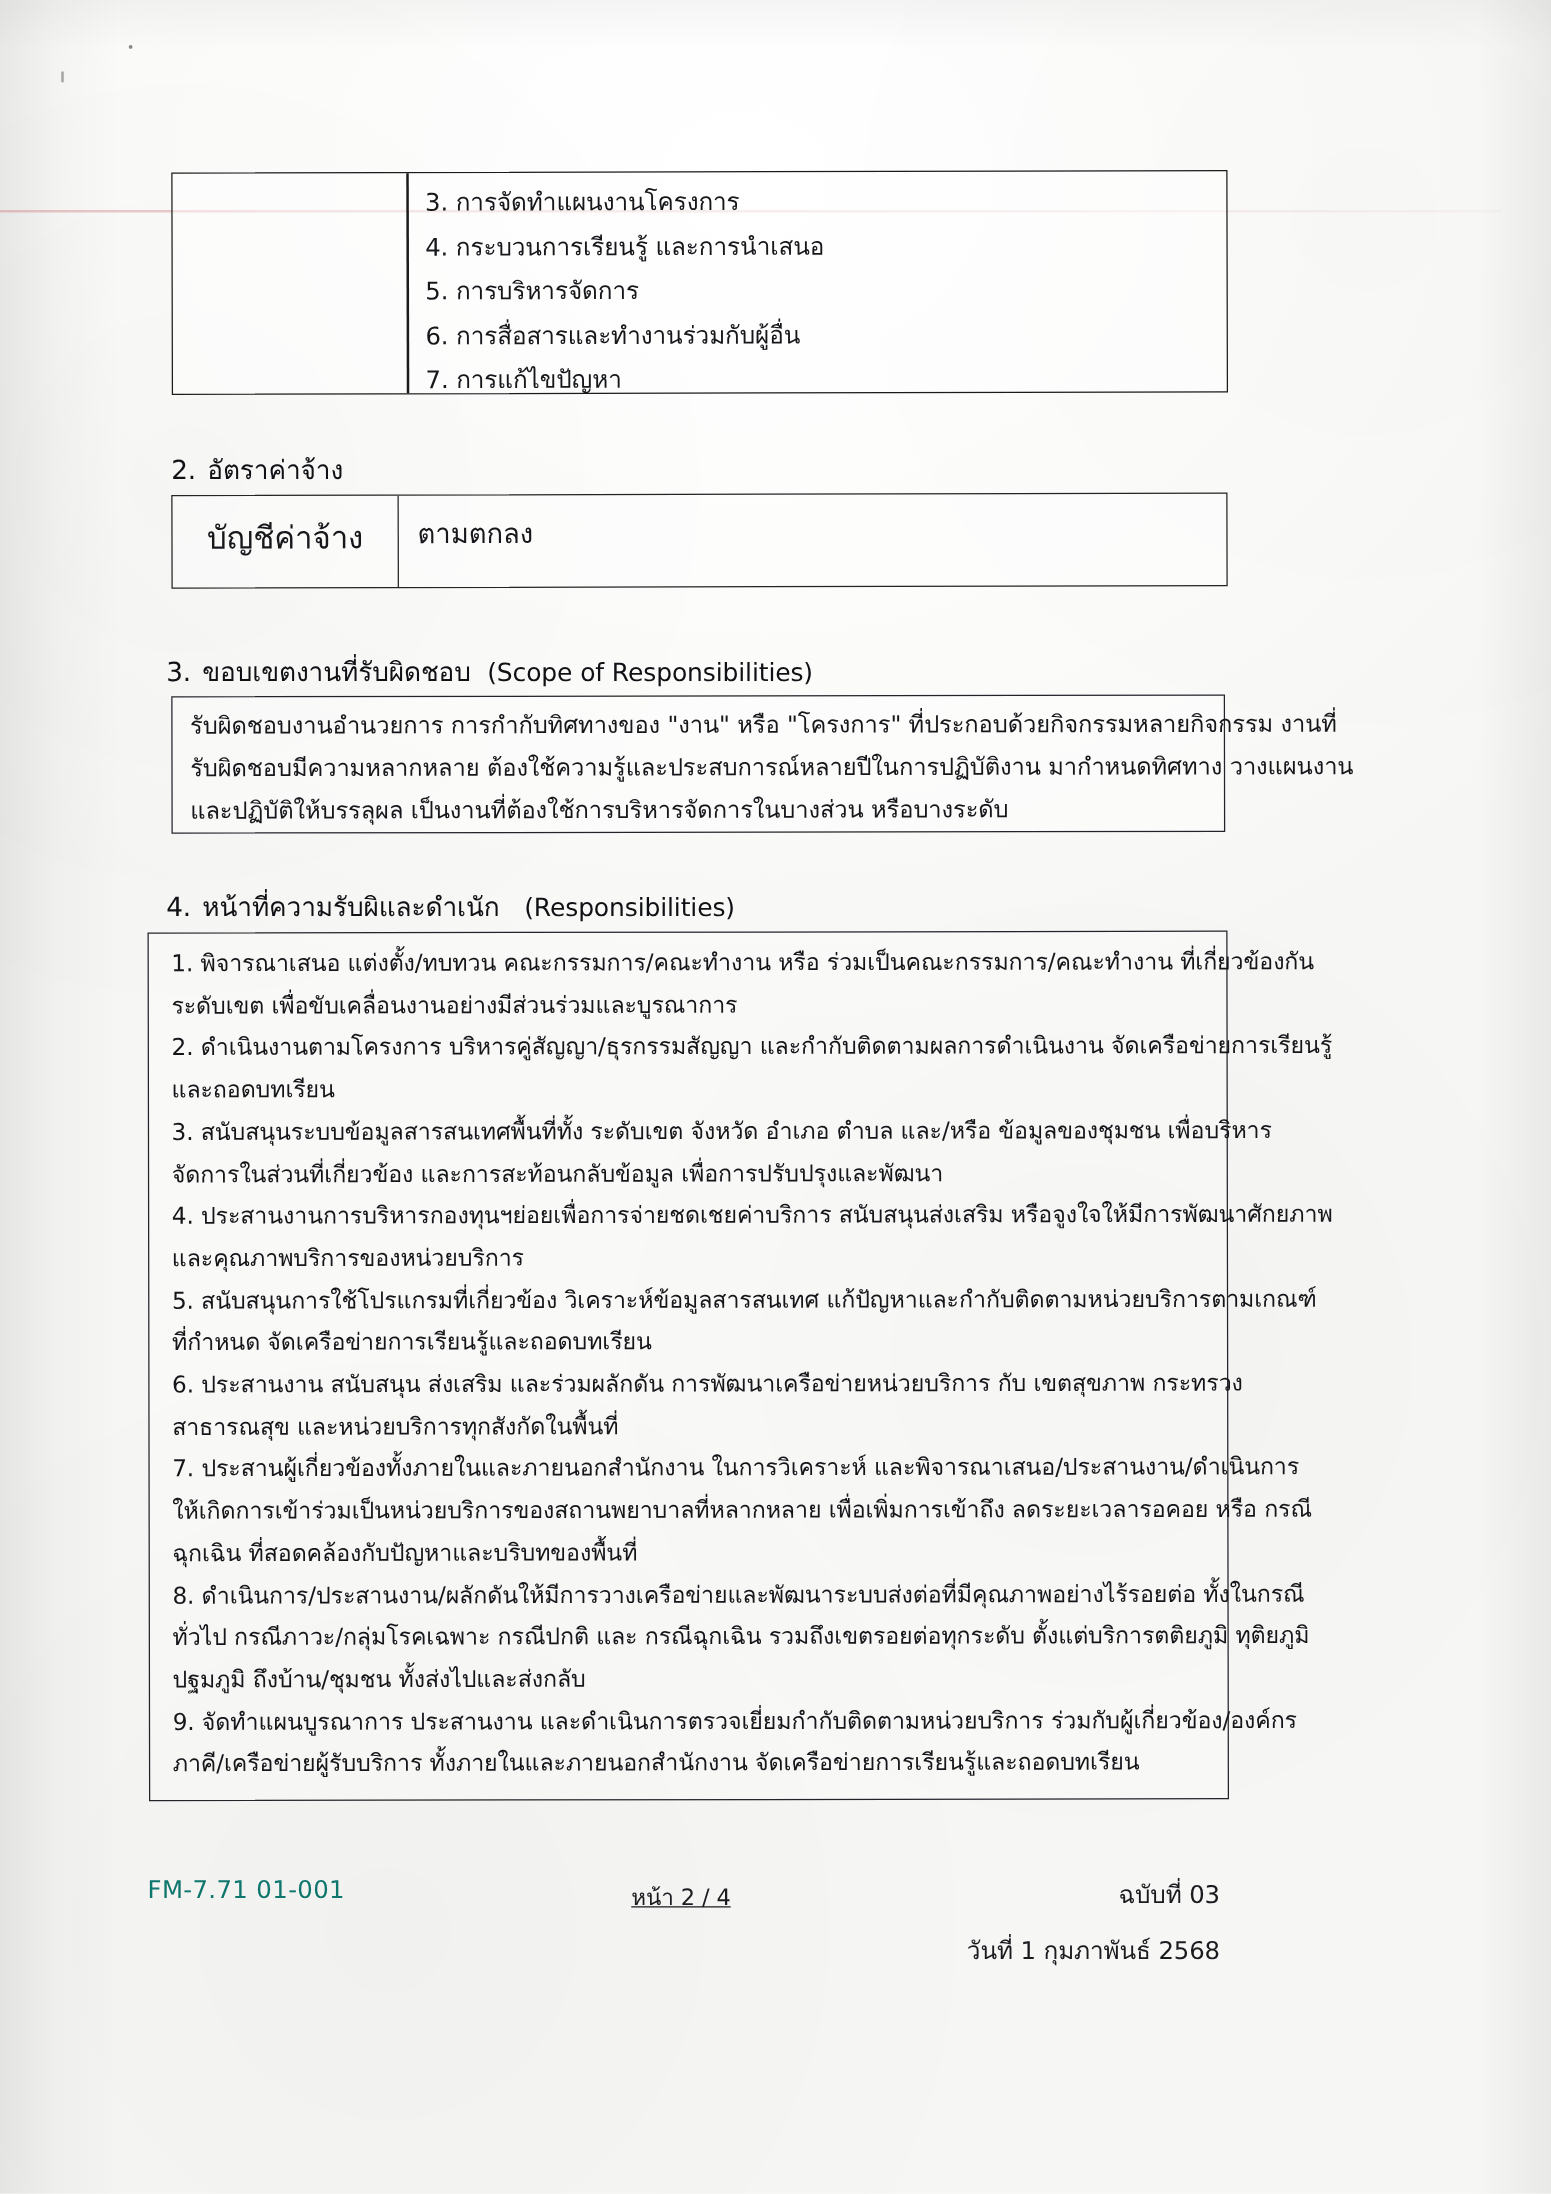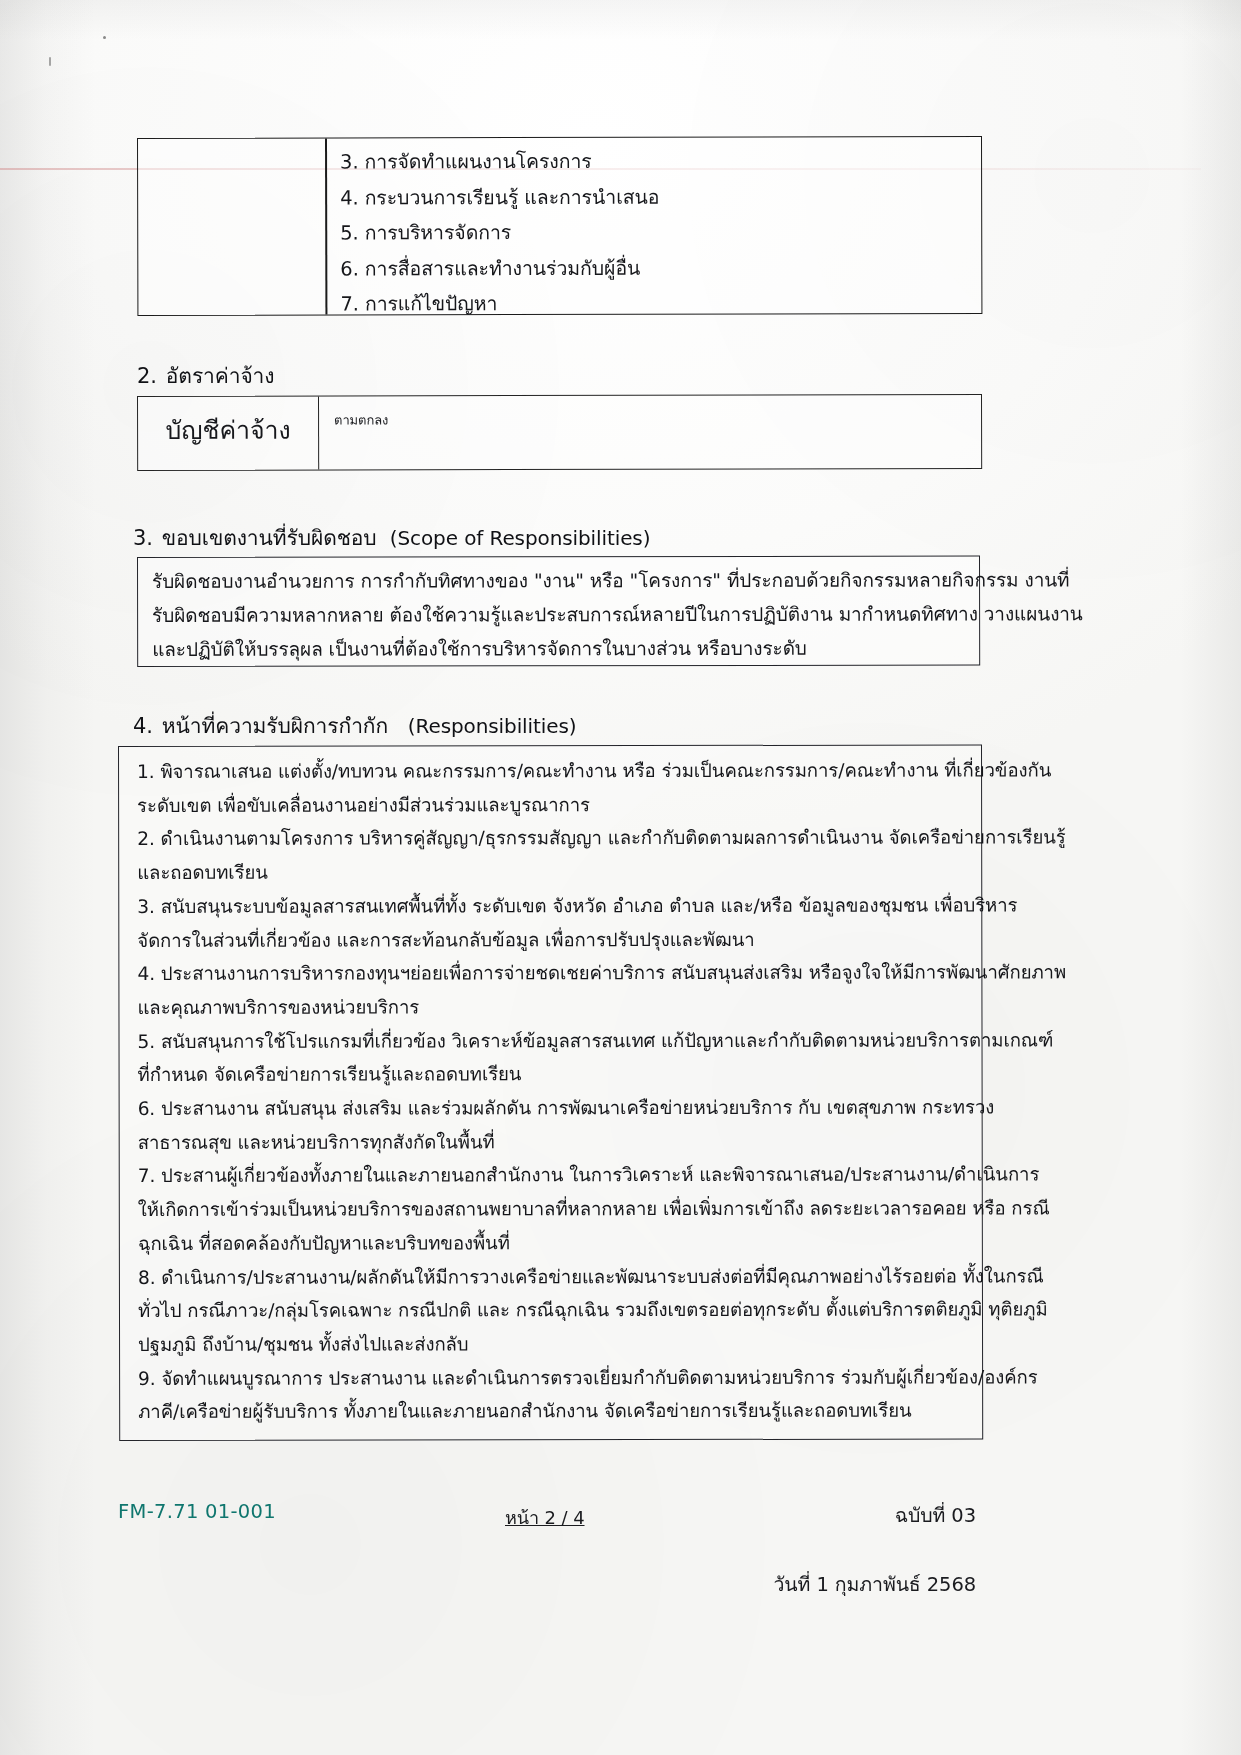--- a/index.html
+++ b/index.html
@@ -176,21 +176,21 @@
     top: 13px;
     width: 180px;
     text-align: center;
     font-size: 25px;
     color: #17181c;
   }
   .wage-value {
     position: absolute;
     left: 196px;
     top: 13px;
-    font-size: 13px;
+    font-size: 22px;
     color: #17181c;
   }
 
   
   #sec3-h { left: 133px; top: 521px; }
 
   .box-scope {
     position: absolute;
     left: 137px;
     top: 557px;
@@ -275,21 +275,20 @@
     color: #1a1b1f;
     white-space: nowrap;
   }
   .ft-date {
     position: absolute;
     right: 265px;
     top: 45px;
     font-size: 19.5px;
     color: #1a1b1f;
     white-space: nowrap;
-    margin-top: 24px;
   }
 </style>
 </head>
 <body>
 
 <div class="page"></div>
 <div class="edge-top"></div>
 <div class="edge-left"></div>
 <div class="edge-right"></div>
 <div class="grain"></div>
@@ -326,21 +325,21 @@
 
   <div class="box-scope skew-b">
     <div class="scope-body">
       <div class="scope-line thai">รับผิดชอบงานอำนวยการ การกำกับทิศทางของ "งาน" หรือ "โครงการ" ที่ประกอบด้วยกิจกรรมหลายกิจกรรม งานที่</div>
       <div class="scope-line thai">รับผิดชอบมีความหลากหลาย ต้องใช้ความรู้และประสบการณ์หลายปีในการปฏิบัติงาน มากำหนดทิศทาง วางแผนงาน</div>
       <div class="scope-line thai">และปฏิบัติให้บรรลุผล เป็นงานที่ต้องใช้การบริหารจัดการในบางส่วน หรือบางระดับ</div>
     </div>
   </div>
 
   <div class="sec-h thai" id="sec4-h">
-    <span class="num">4.</span><span>หน้าที่ความรับผิการกำกัก</span>&nbsp;&nbsp;&nbsp;<span class="en">(Responsibilities)</span>
+    <span class="num">4.</span><span>หน้าที่ความรับผิและดำเนัก</span>&nbsp;&nbsp;&nbsp;<span class="en">(Responsibilities)</span>
   </div>
 
   <div class="box-resp skew-b">
     <div class="resp-body">
       <div class="resp-line thai">1. พิจารณาเสนอ แต่งตั้ง/ทบทวน คณะกรรมการ/คณะทำงาน หรือ ร่วมเป็นคณะกรรมการ/คณะทำงาน ที่เกี่ยวข้องกัน</div>
       <div class="resp-line thai">ระดับเขต เพื่อขับเคลื่อนงานอย่างมีส่วนร่วมและบูรณาการ</div>
       <div class="resp-line thai">2. ดำเนินงานตามโครงการ บริหารคู่สัญญา/ธุรกรรมสัญญา และกำกับติดตามผลการดำเนินงาน จัดเครือข่ายการเรียนรู้</div>
       <div class="resp-line thai">และถอดบทเรียน</div>
       <div class="resp-line thai">3. สนับสนุนระบบข้อมูลสารสนเทศพื้นที่ทั้ง ระดับเขต จังหวัด อำเภอ ตำบล และ/หรือ ข้อมูลของชุมชน เพื่อบริหาร</div>
       <div class="resp-line thai">จัดการในส่วนที่เกี่ยวข้อง และการสะท้อนกลับข้อมูล เพื่อการปรับปรุงและพัฒนา</div>

